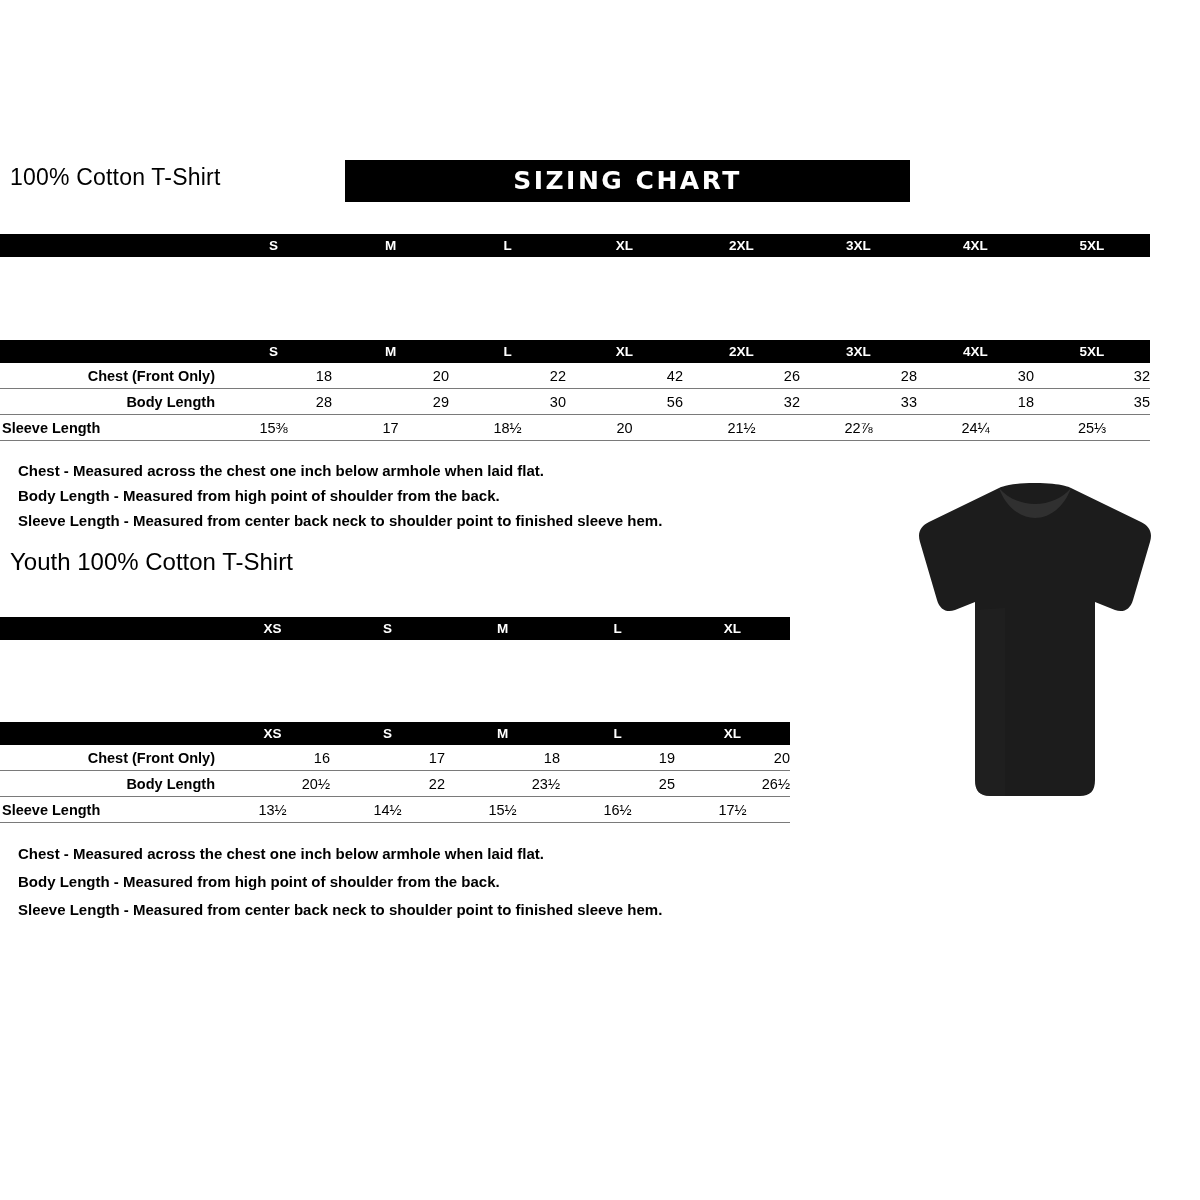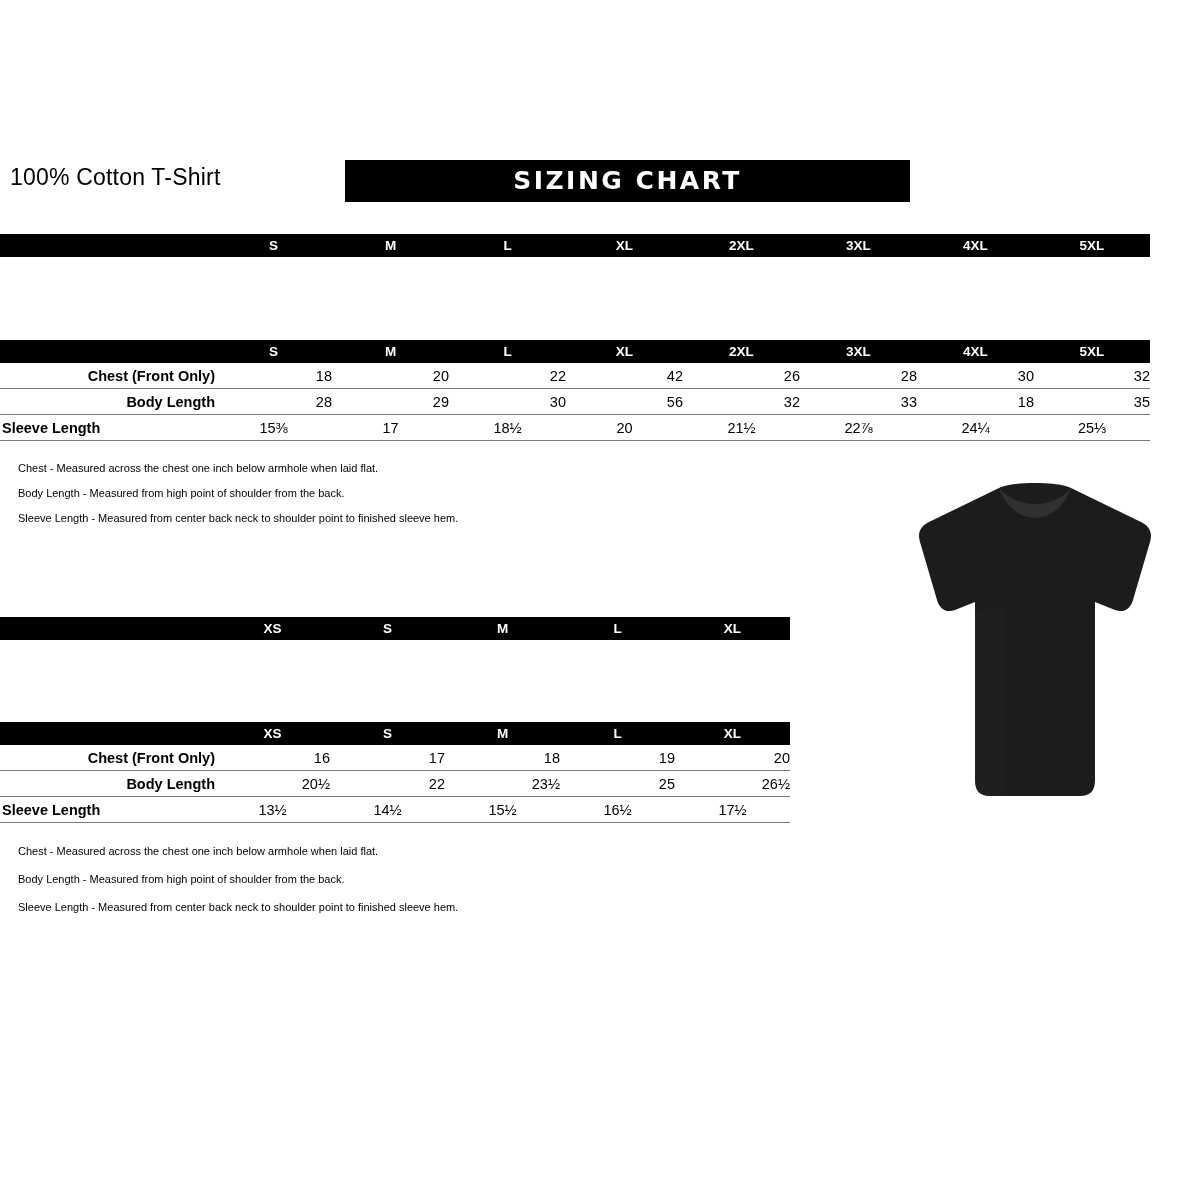--- a/index.html
+++ b/index.html
@@ -114,22 +114,23 @@
   }
 
   
   tr.data.suggest td.rowlabel {
     font-weight: 700;
   }
 
   
   .note {
     position: absolute;
-    font-size: 11px;
+    font-size: 15px;
     white-space: nowrap;
+    font-weight: bold;
   }
 
   
   .youth-title {
     position: absolute;
     left: 10px;
     top: 548px;
     font-size: 24px;
     font-weight: 400;
     white-space: nowrap;
@@ -244,20 +245,21 @@
         <td>24¼</td>
         <td>25⅓</td>
       </tr>
     </tbody>
   </table>
 
   <div class="note" style="left:18px; top:462px;">Chest - Measured across the chest one inch below armhole when laid flat.</div>
   <div class="note" style="left:18px; top:487px;">Body Length - Measured from high point of shoulder from the back.</div>
   <div class="note" style="left:18px; top:512px;">Sleeve Length - Measured from center back neck to shoulder point to finished sleeve hem.</div>
 
+  <div class="youth-title">Youth 100% Cotton T-Shirt</div>
 
   <div class="caption" style="left:10px; top:593px;">Suggested Sizing</div>
 
   <table class="chart" style="left:0px; top:617px; width:790px;">
     <colgroup>
       <col style="width:215px">
       <col style="width:115px">
         <col style="width:115px">
         <col style="width:115px">
         <col style="width:115px">

